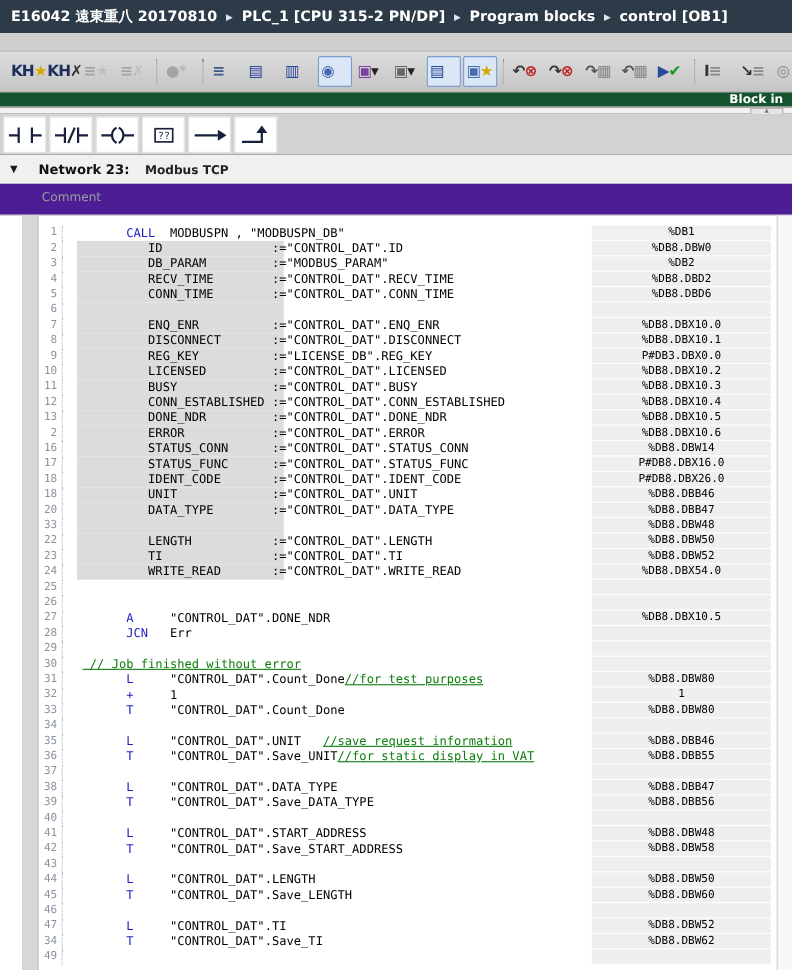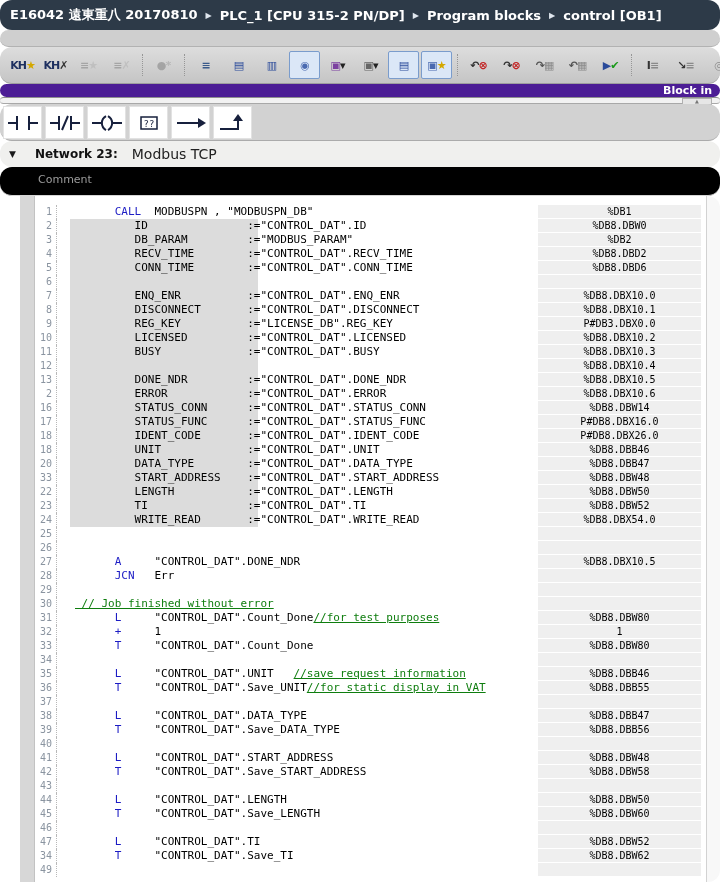--- a/index.html
+++ b/index.html
@@ -1,51 +1,51 @@
 <!DOCTYPE html>
 <html><head>
 <meta charset="utf-8">
 <style>
   html,body{margin:0;padding:0;overflow:hidden;}
   body{width:720px;height:882px;position:relative;background:#fff;
        font-family:"DejaVu Sans","Liberation Sans",sans-serif;}
-  .abs{position:absolute;border-radius:12px;}
+  .abs{position:absolute;}
   
   #breadcrumb{top:0;left:0;right:0;height:30px;background:#2d3a48;color:#fff;
     display:flex;align-items:center;padding-left:10px;font-size:13px;font-weight:bold;box-sizing:border-box;}
   .crumb{white-space:nowrap;cursor:default;}
   .crumb-sep{color:#dfe6ee;font-size:8px;margin:0 8px;}
   
   #gap-bar{top:30px;left:0;right:0;height:17px;background:#cfcfcf;border-bottom:1px solid #b2b2b2;box-sizing:border-box;}
   
   #toolbar{top:47px;left:0;right:0;height:37px;background:linear-gradient(#dddddd,#c5c5c5);
     border-bottom:1px solid #9e9e9e;display:flex;align-items:center;padding-left:6px;box-sizing:border-box;}
-  .tbtn{height:26px;min-width:25px;display:flex;align-items:center;justify-content:center;
-    font-size:11px;font-weight:bold;border:1px solid transparent;border-radius:2px;padding:0 2px;margin:0 1px;letter-spacing:-1px;}
+  .tbtn{height:26px;min-width:25px;display:flex;align-items:center;justify-content:flex-start;
+    font-size:14px;font-weight:bold;border:1px solid transparent;border-radius:2px;padding:0 2px;margin:0 1px;letter-spacing:-1px;}
   .tbtn.active{border-color:#7a9ccc;background:#dbe7f7;}
   .tbtn.disabled{opacity:.8;}
   .tsep{width:1px;height:22px;border-left:1px dotted #969696;margin:0 4px;}
   
-  #panel-bar{top:84px;left:0;right:0;height:13px;background:#4c1d95;overflow:hidden;}
+  #panel-bar{top:84px;left:0;right:0;height:13px;background:#14532d;overflow:hidden;}
   #panel-bar-title{position:absolute;left:663px;top:0;color:#fff;font-size:11px;font-weight:bold;white-space:nowrap;line-height:13px;}
   
   #splitter{top:97px;left:0;right:0;height:7px;background:#f2f2f2;border-top:1px solid #8f8f8f;border-bottom:1px solid #a8a8a8;box-sizing:border-box;}
   #splitter-btn{position:absolute;right:8px;top:0;width:28px;height:5px;background:#e6e6e6;border:1px solid #b0b0b0;
     font-size:5px;line-height:5px;color:#777;text-align:center;}
   
   #favbar{top:104px;left:0;right:0;height:37px;background:#d2d2d2;border-bottom:1px solid #ababab;
     display:flex;gap:3px;padding:2px 0 0 3px;box-sizing:border-box;}
   .fbtn{width:37px;height:31px;background:#fff;border:1px solid #e2e2e2;display:flex;align-items:center;justify-content:center;}
   
   #net-header{top:141px;left:0;right:0;height:26px;background:#f0f0ee;display:flex;align-items:center;}
   #net-collapse{margin-left:9px;font-size:9px;color:#1a1a1a;}
   #net-label{margin-left:19px;font-size:12px;font-weight:bold;color:#111;}
-  #net-title{margin-left:14px;font-size:14px;color:#222;}
-  
-  #comment-row{top:167px;left:0;right:0;height:29px;background:#000000;border-bottom:1px solid #d6d6d6;box-sizing:border-box;text-align:center;}
+  #net-title{margin-left:14px;font-size:11px;color:#222;font-weight:bold;}
+  
+  #comment-row{top:167px;left:0;right:0;height:29px;background:#4c1d95;border-bottom:1px solid #d6d6d6;box-sizing:border-box;text-align:center;}
   #comment-text{position:absolute;left:38px;top:6px;font-size:11px;color:#9b9b9b;}
   
   #code-area{top:196px;left:0;right:0;bottom:0;background:#fff;overflow:hidden;}
   #gutter{position:absolute;left:20px;top:0;bottom:0;width:14px;background:#d7d7d7;border-right:1px solid #c2c2c2;}
   #right-track{position:absolute;left:706px;top:0;bottom:0;right:0;background:#f8f8f8;border-left:1px solid #d2d2d2;}
   #code-rows{position:absolute;left:0;right:0;top:9px;}
   .row{height:14px;position:relative;}
   .ln{position:absolute;left:34px;width:18px;padding-right:4px;text-align:right;
       font:10px "DejaVu Sans Mono","Liberation Mono",monospace;color:#8a94a0;line-height:14px;border-right:1px dotted #b8b8b8;}
   .hl{position:absolute;left:70px;width:188px;top:0;height:14px;background:#dcdcdc;}
@@ -275,20 +275,21 @@
       </div>
       <div class="row">
         <span class="ln">11</span>
         <div class="hl"></div>
         <span class="codetext"><span class="t">         BUSY             :="CONTROL_DAT".BUSY</span></span>
         <div class="addr">%DB8.DBX10.3</div>
       </div>
       <div class="row">
         <span class="ln">12</span>
         <div class="hl"></div>
+        <span class="codetext"><span class="t">         CONN_ESTABLISHED :="CONTROL_DAT".CONN_ESTABLISHED</span></span>
         <div class="addr">%DB8.DBX10.4</div>
       </div>
       <div class="row">
         <span class="ln">13</span>
         <div class="hl"></div>
         <span class="codetext"><span class="t">         DONE_NDR         :="CONTROL_DAT".DONE_NDR</span></span>
         <div class="addr">%DB8.DBX10.5</div>
       </div>
       <div class="row">
         <span class="ln">2</span>
@@ -322,21 +323,20 @@
       </div>
       <div class="row">
         <span class="ln">20</span>
         <div class="hl"></div>
         <span class="codetext"><span class="t">         DATA_TYPE        :="CONTROL_DAT".DATA_TYPE</span></span>
         <div class="addr">%DB8.DBB47</div>
       </div>
       <div class="row">
         <span class="ln">33</span>
         <div class="hl"></div>
-        <span class="codetext"><span class="t">         START_ADDRESS    :="CONTROL_DAT".START_ADDRESS</span></span>
         <div class="addr">%DB8.DBW48</div>
       </div>
       <div class="row">
         <span class="ln">22</span>
         <div class="hl"></div>
         <span class="codetext"><span class="t">         LENGTH           :="CONTROL_DAT".LENGTH</span></span>
         <div class="addr">%DB8.DBW50</div>
       </div>
       <div class="row">
         <span class="ln">23</span>

